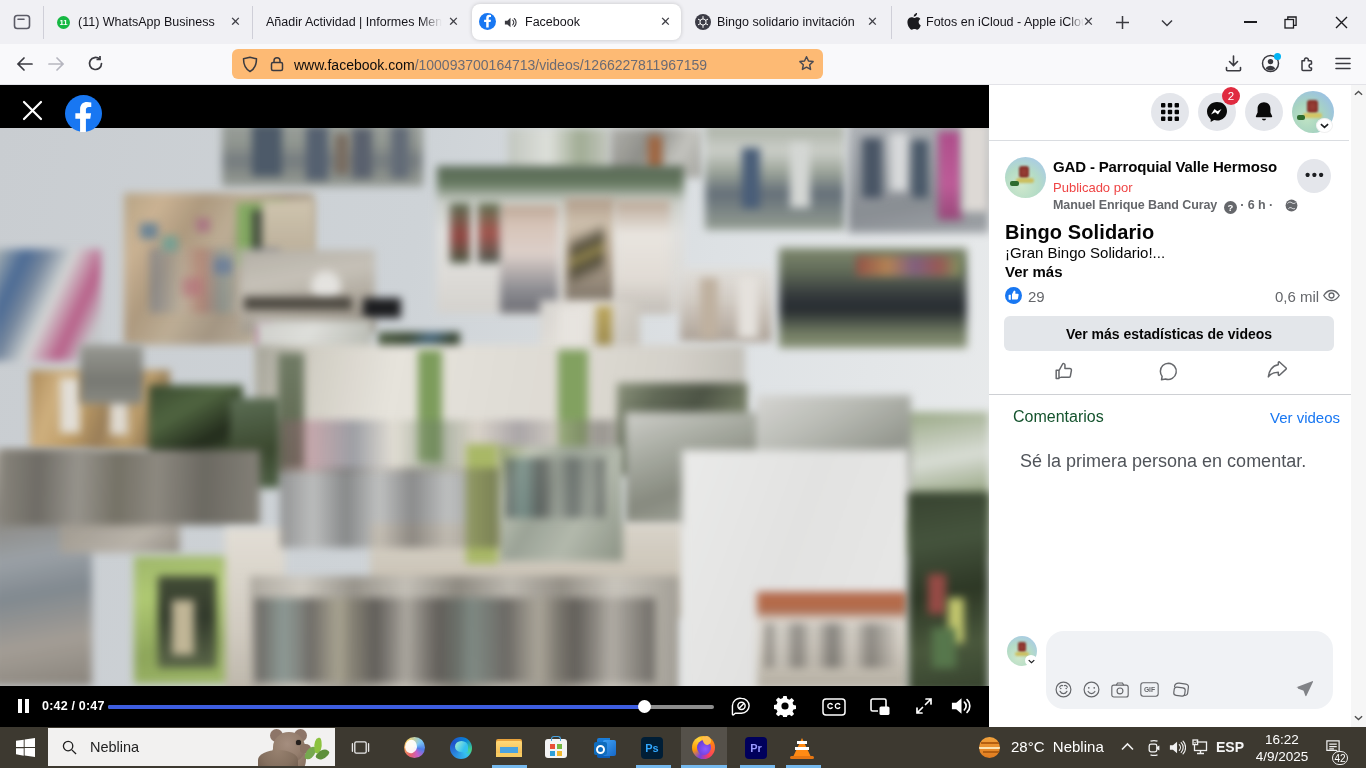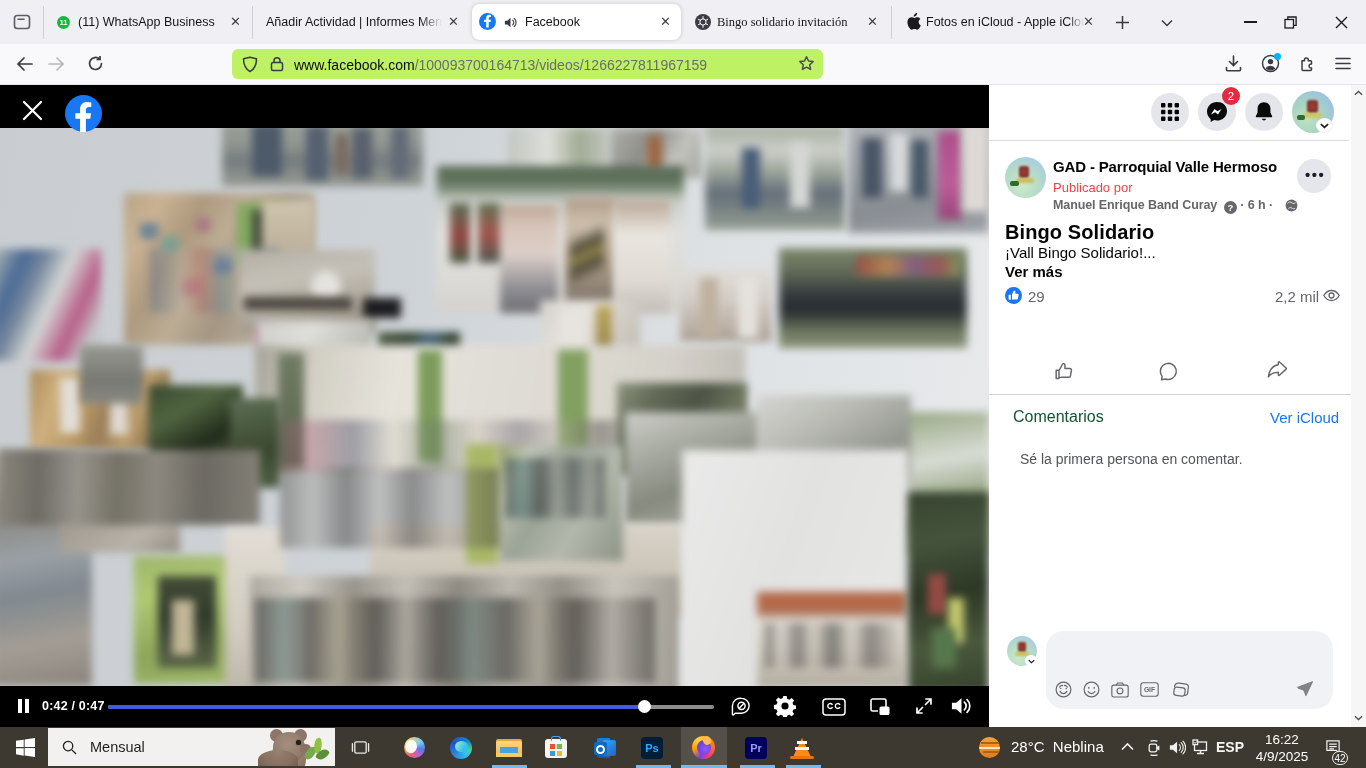--- a/index.html
+++ b/index.html
@@ -7,21 +7,21 @@
   .abs { position:absolute; }
   #stage { position:relative; width:1366px; height:768px; background:#fff; }
 
   
   #tabbar { position:absolute; left:0; top:0; width:1366px; height:44px; background:#f0f0f4; }
   .tab { position:absolute; top:4px; height:36px; border-radius:8px; display:flex; align-items:center; font-size:12.5px; color:#15141a; }
   .tab.active { background:#fff; box-shadow:0 0 4px rgba(0,0,0,.18); }
   .tabttl { white-space:nowrap; overflow:hidden; }
   .tabx { color:#3f3f46; font-size:13px; }
   #navbar { position:absolute; left:0; top:44px; width:1366px; height:41px; background:#f9f9fb; border-bottom:1px solid #e3e3e8; }
-  #urlfield { position:absolute; left:232px; top:49px; width:591px; height:30px; background:#bef264; border-radius:6px; }
+  #urlfield { position:absolute; left:232px; top:49px; width:591px; height:30px; background:#fdba74; border-radius:6px; }
 
   
   #page { position:absolute; left:0; top:85px; width:1366px; height:642px; background:#fff; }
   #videoarea { position:absolute; left:0; top:0; width:989px; height:642px; background:#000; overflow:hidden; }
   #vheader { position:absolute; left:0; top:0; width:989px; height:43px; background:#000; z-index:30; }
   #vcanvas { position:absolute; left:0; top:43px; width:989px; height:558px; background:linear-gradient(100deg,#c9cdd1 0%,#ced3d7 40%,#dde1e4 68%,#e9ebec 100%); overflow:hidden; }
   .ph { position:absolute; filter:blur(4px) saturate(.72) contrast(.93); }
   #vcontrols { position:absolute; left:0; top:601px; width:989px; height:41px; background:#000; z-index:31; }
 
   
@@ -64,21 +64,21 @@
         </svg>
       <svg class="abs" style="left:31px;top:11px" width="15" height="15" viewBox="0 0 24 24" fill="#3a3a40">
           <path d="M3 9v6h4l5 4.5v-15L7 9H3z"></path>
           <path d="M15.5 8.2a5 5 0 0 1 0 7.6" fill="none" stroke="#3a3a40" stroke-width="1.8" stroke-linecap="round"></path>
           <path d="M18 5.6a8.4 8.4 0 0 1 0 12.8" fill="none" stroke="#3a3a40" stroke-width="1.8" stroke-linecap="round"></path>
         </svg>
       <div class="tabttl" style="position:absolute;left:53px;width:120px;font-size:12.5px">Facebook</div>
       <div class="tabx abs" style="left:188px;top:10px">✕</div>
     </div>
 
-    <div class="tab" style="left:695px;width:190px;font-family:Liberation Serif, serif;">
+    <div class="tab" style="left:695px;width:190px;">
       <svg class="abs" style="left:0px;top:10px" width="16" height="16" viewBox="0 0 16 16">
           <circle cx="8" cy="8" r="8" fill="#3c3c46"></circle>
           <g stroke="#fff" stroke-width="1" fill="none">
             <circle cx="8" cy="8" r="3.1"></circle>
             <path d="M8 4.9V2.2M8 11.1v2.7M5.3 6.4L3 5.1M10.7 9.6l2.3 1.3M5.3 9.6L3 10.9M10.7 6.4l2.3-1.3"></path>
           </g>
         </svg>
       <div class="tabttl" style="position:absolute;left:22px;width:150px">Bingo solidario invitación</div>
       <div class="tabx abs" style="left:172px;top:10px">✕</div>
     </div>
@@ -363,49 +363,50 @@
       <div class="abs" style="left:64px;top:95px;font-size:13px;color:#ef4444">Publicado por</div>
       <div class="abs" style="left:64px;top:113px;font-size:12.5px;font-weight:bold;color:#65676b;letter-spacing:-.1px">Manuel Enrique Band Curay&nbsp;&nbsp;<span style="display:inline-block;width:13px;height:13px;border-radius:50%;background:#65676b;color:#fff;font-weight:bold;font-size:9.5px;text-align:center;line-height:13px;vertical-align:-2px">?</span> · 6 h ·</div>
       <svg class="abs" style="left:296px;top:114px" width="13" height="13" viewBox="0 0 16 16">
           <circle cx="8" cy="8" r="7.3" fill="#65676b"></circle>
           <path d="M3 5.5c1.5-1.8 4-2.2 5.5-.8 1.2 1.1 3.2 1 4.5 0M4.2 11.8c1.2-1.4 3-1.6 4.4-.5 1 .8 2.4.9 3.6.3" stroke="#f0f2f5" stroke-width="1.1" fill="none"></path>
         </svg>
       <div class="abs" style="left:308px;top:74px;width:34px;height:34px;border-radius:50%;background:#e4e6eb"></div>
       <div class="abs" style="left:316px;top:81px;color:#1c1e21;font-size:15px;font-weight:bold;letter-spacing:1.5px">•••</div>
 
       <div class="abs" style="left:16px;top:136px;font-size:20px;font-weight:bold;color:#050505;letter-spacing:.1px">Bingo Solidario</div>
-      <div class="abs" style="left:16px;top:159px;font-size:15px;color:#050505">¡Vall Bingo Solidario!...</div>
+      <div class="abs" style="left:16px;top:159px;font-size:15px;color:#050505">¡Gran Bingo Solidario!...</div>
       <div class="abs" style="left:16px;top:178px;font-size:15px;font-weight:bold;color:#050505">Ver más</div>
 
       <svg class="abs" style="left:16px;top:202px" width="17" height="17" viewBox="0 0 17 17">
           <circle cx="8.5" cy="8.5" r="8.5" fill="#1877f2"></circle>
           <path d="M4.2 7.7h1.6v5H4.2a.6.6 0 0 1-.6-.6V8.3a.6.6 0 0 1 .6-.6zm2.8-.4l1.7-3.2a.9.9 0 0 1 1.7.4v2.3h2.2a1 1 0 0 1 1 1.2l-.7 3.7a1 1 0 0 1-1 .8H7z" fill="#fff"></path>
         </svg>
       <div class="abs" style="left:39px;top:203px;font-size:15px;color:#65676b">29</div>
-      <div class="abs" style="left:286px;top:203px;font-size:15px;color:#65676b">2,2 mil</div>
+      <div class="abs" style="left:286px;top:203px;font-size:15px;color:#65676b">0,6 mil</div>
       <svg class="abs" style="left:334px;top:204px" width="17" height="13" viewBox="0 0 22 16" fill="none" stroke="#65676b" stroke-width="1.7">
           <path d="M11 1.5C6 1.5 2.5 5.5 1 8c1.5 2.5 5 6.5 10 6.5S19.5 10.5 21 8c-1.5-2.5-5-6.5-10-6.5z"></path>
           <circle cx="11" cy="8" r="3.2"></circle>
         </svg>
 
+      <div class="abs" style="left:15px;top:231px;width:330px;height:35px;background:#e3e6ea;border-radius:6px;text-align:center;line-height:36px;font-size:14px;font-weight:bold;color:#050505">Ver más estadísticas de videos</div>
 
       <svg class="abs" style="left:65px;top:276px" width="21" height="21" viewBox="0 0 24 24" fill="none" stroke="#65676b" stroke-width="1.7" stroke-linejoin="round">
           <path d="M2.5 10.5h3.2v9.5H2.5zM5.7 19v-8l4-7.3a1.5 1.5 0 0 1 2.8.7v4.1h5.6a1.8 1.8 0 0 1 1.8 2.1l-1.2 6.6a1.8 1.8 0 0 1-1.8 1.5H8z"></path>
         </svg>
       <svg class="abs" style="left:169px;top:276px" width="21" height="21" viewBox="0 0 24 24" fill="none" stroke="#65676b" stroke-width="1.7">
           <path d="M12 2.5a9.3 9.3 0 0 0-9.3 9.3c0 2.2.8 4.2 2 5.8L4 21.5l4.6-.9a9.3 9.3 0 1 0 3.4-18.1z" stroke-linejoin="round"></path>
         </svg>
       <svg class="abs" style="left:277px;top:275px" width="22" height="21" viewBox="0 0 24 24" fill="none" stroke="#65676b" stroke-width="1.7" stroke-linejoin="round">
           <path d="M13.5 5.5V2.8a.8.8 0 0 1 1.3-.6l7.6 7a.8.8 0 0 1 0 1.2l-7.6 7a.8.8 0 0 1-1.3-.6v-2.9c-5.5 0-9 1.7-11.4 5.4.5-6.6 4.4-13 11.4-13.8z"></path>
         </svg>
       <div class="abs" style="left:0px;top:309px;width:362px;height:1px;background:#ced0d4"></div>
 
       <div class="abs" style="left:24px;top:323px;font-size:16px;color:#14532d">Comentarios</div>
-      <div class="abs" style="left:281px;top:324px;font-size:15px;color:#1877f2">Ver iCloud</div>
-      <div class="abs" style="left:31px;top:366px;font-size:14px;color:#50545a">Sé la primera persona en comentar.</div>
+      <div class="abs" style="left:281px;top:324px;font-size:15px;color:#1877f2">Ver videos</div>
+      <div class="abs" style="left:31px;top:366px;font-size:18px;color:#50545a">Sé la primera persona en comentar.</div>
 
       <div class="abs" style="left:18px;top:551px;width:30px;height:30px;border-radius:50%;background:radial-gradient(circle at 40% 70%,#cfe8cc 0%,#b5dcc6 45%,#a9cce4 80%,#9dc0e0 100%)"></div>
       <div class="abs" style="left:29px;top:557px;width:8px;height:10px;background:radial-gradient(#9a4038,#7e2a24);border-radius:2px;filter:blur(1px)"></div>
       <div class="abs" style="left:26px;top:567px;width:14px;height:4px;background:rgba(205,184,78,.85);border-radius:3px;filter:blur(1px)"></div>
       <div class="abs" style="left:36px;top:570px;width:12px;height:11px;border-radius:50%;background:#fff"></div>
       <svg class="abs" style="left:39px;top:574px" width="7" height="5" viewBox="0 0 10 6" fill="none" stroke="#1c1e21" stroke-width="1.8">
           <path d="M1 1l4 3.6L9 1"></path>
         </svg>
       <div class="abs" style="left:57px;top:546px;width:287px;height:78px;background:#f0f2f5;border-radius:18px"></div>
 
@@ -452,21 +453,21 @@
 
     <svg class="abs" style="left:16px;top:11px" width="19" height="19" viewBox="0 0 88 88" fill="#fff">
         <path d="M0 12.4L35.7 7.6v34.5H0zM40 6.9L88 0v42H40zM0 47.6h35.7v34.5L0 75.6zM40 46h48v42L40 81.1z"></path>
       </svg>
 
     <div class="abs" style="left:48px;top:1px;width:287px;height:38px;background:#f2f1f0"></div>
     <svg class="abs" style="left:62px;top:13px" width="15" height="15" viewBox="0 0 16 16" fill="none" stroke="#1f1f1f" stroke-width="1.4">
         <circle cx="6.5" cy="6.5" r="5"></circle>
         <path d="M10.5 10.5L15 15"></path>
       </svg>
-    <div class="abs" style="left:90px;top:12px;font-size:14.5px;color:#1f1f1f">Mensual</div>
+    <div class="abs" style="left:90px;top:12px;font-size:14.5px;color:#1f1f1f">Neblina</div>
 
     <div class="abs" style="left:258px;top:1px;width:77px;height:38px;overflow:hidden">
       <div class="abs" style="left:14px;top:8px;width:34px;height:40px;background:radial-gradient(circle at 42% 38%,#a28b7c 0%,#957e6d 50%,#7a6557 100%);border-radius:48% 48% 42% 42%"></div>
       <div class="abs" style="left:12px;top:1px;width:13px;height:13px;background:#8d7568;border-radius:50%"></div>
       <div class="abs" style="left:36px;top:1px;width:13px;height:13px;background:#8d7568;border-radius:50%"></div>
       <div class="abs" style="left:15px;top:4px;width:32px;height:30px;background:radial-gradient(circle at 45% 40%,#a58e7f 0%,#957e6d 55%,#7a6557 100%);border-radius:50% 50% 44% 44%"></div>
       <div class="abs" style="left:38px;top:12px;width:5px;height:5px;background:#25201d;border-radius:50%;box-shadow:0 0 1px #111"></div>
       <div class="abs" style="left:42px;top:16px;width:11px;height:9px;background:#8a7263;border-radius:40% 60% 60% 40%"></div>
       <div class="abs" style="left:0px;top:22px;width:40px;height:20px;background:radial-gradient(circle at 50% 0%,#97816f 0%,#85705f 60%,#6e5a4c 100%);border-radius:50% 50% 0 0"></div>
       <div class="abs" style="left:48px;top:18px;width:9px;height:14px;background:#76a84f;border-radius:70% 20% 70% 20%;transform:rotate(18deg)"></div>

